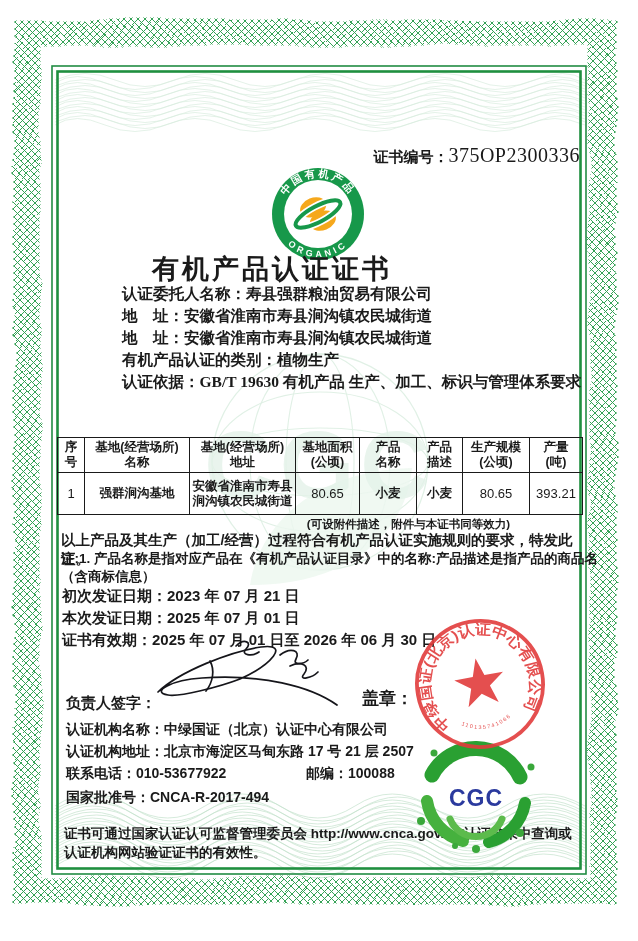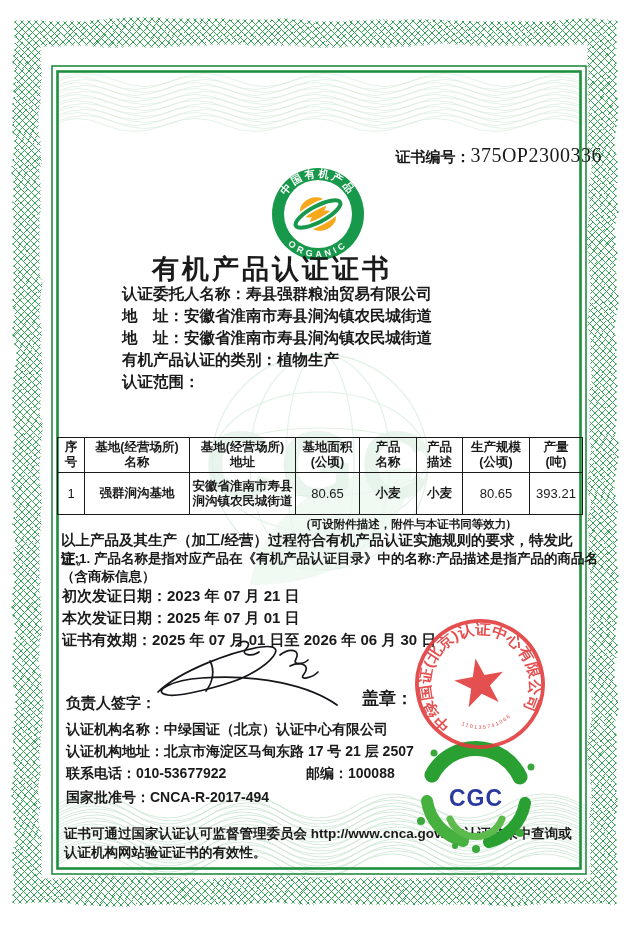--- a/index.html
+++ b/index.html
@@ -1,34 +1,34 @@
 <!DOCTYPE html>
 <html><head>
 <meta charset="utf-8">
 <style>
   html,body{margin:0;padding:0;}
   body{width:638px;height:941px;background:#ffffff;position:relative;overflow:hidden;
        font-family:"Liberation Sans","DejaVu Sans",sans-serif;color:#1a1a1a;}
   .abs{position:absolute;}
   svg{display:block;}
   
-  .cert-no{top:144px;left:0;width:580px;text-align:right;z-index:2;padding-left:22px;}
+  .cert-no{top:144px;left:0;width:580px;text-align:right;z-index:2;}
   .cert-no .lbl{font-weight:bold;font-size:15px;}
   .cert-no .num{font-family:"Liberation Serif","DejaVu Serif",serif;font-size:20px;letter-spacing:.5px;}
   .title{top:251px;left:0;width:544px;text-align:center;font-size:27px;font-weight:bold;letter-spacing:3px;z-index:2;}
   .info{top:283px;left:86px;width:506px;z-index:2;}
   .info .line{line-height:22px;font-size:15.5px;font-weight:bold;white-space:nowrap;margin-left:36px;}
   .kai{font-family:"Liberation Serif","DejaVu Serif",serif;font-weight:600;}
   .cert-table{top:437px;left:57px;z-index:2;}
   table{border-collapse:collapse;table-layout:fixed;width:525px;background:transparent;}
   th,td{border:1.5px solid #1a1a1a;text-align:center;vertical-align:middle;padding:2px 0;
         font-size:12.5px;font-weight:bold;line-height:15px;}
   td.num{font-weight:normal;font-size:13px;}
   tr.data-row{height:42px;}
-  .attach{top:517px;left:0;width:510px;text-align:right;font-family:Liberation Serif, serif;
+  .attach{top:517px;left:0;width:510px;text-align:right;font-family:Liberation Sans, sans-serif;
           font-size:11.5px;font-weight:bold;z-index:2;}
   .statement{top:531px;left:61px;width:525px;font-size:14.5px;font-weight:bold;z-index:2;}
   .note{left:61px;font-size:13.5px;font-weight:bold;z-index:2;}
   .date-line{left:62px;font-size:15px;font-weight:bold;z-index:2;}
   .sign-label{top:694px;left:66px;font-size:15px;font-weight:bold;z-index:2;}
   .seal-label{top:687px;left:362px;font-size:17px;font-weight:bold;z-index:2;}
   .org-line{left:66px;font-size:14px;font-weight:bold;z-index:2;}
   .postcode{left:306px;top:765px;font-size:14px;font-weight:bold;z-index:2;}
   .footer{top:824px;left:64px;width:522px;font-size:13.5px;font-weight:bold;line-height:19px;z-index:2;}
   .sig-svg{top:634px;left:140px;z-index:2;}
@@ -141,21 +141,21 @@
   </text>
 </svg>
 
 <div class="abs title">有机产品认证证书</div>
 
 <div class="abs info">
   <div class="line"><span>认证委托人名称：</span><span>寿县强群粮油贸易有限公司</span></div>
   <div class="line"><span>地　址：</span><span>安徽省淮南市寿县涧沟镇农民城街道</span></div>
   <div class="line"><span>地　址：</span><span>安徽省淮南市寿县涧沟镇农民城街道</span></div>
   <div class="line"><span>有机产品认证的类别：</span><span class="kai">植物生产</span></div>
-  <div class="line"><span>认证范围：</span><span></span></div>
+  <div class="line"><span>认证依据：</span><span class="kai">GB/T 19630 有机产品 生产、加工、标识与管理体系要求</span></div>
 </div>
 
 <div class="abs cert-table">
   <table>
     <colgroup>
       <col style="width:27px">
         <col style="width:105px">
         <col style="width:106px">
         <col style="width:64px">
       <col style="width:57px">

